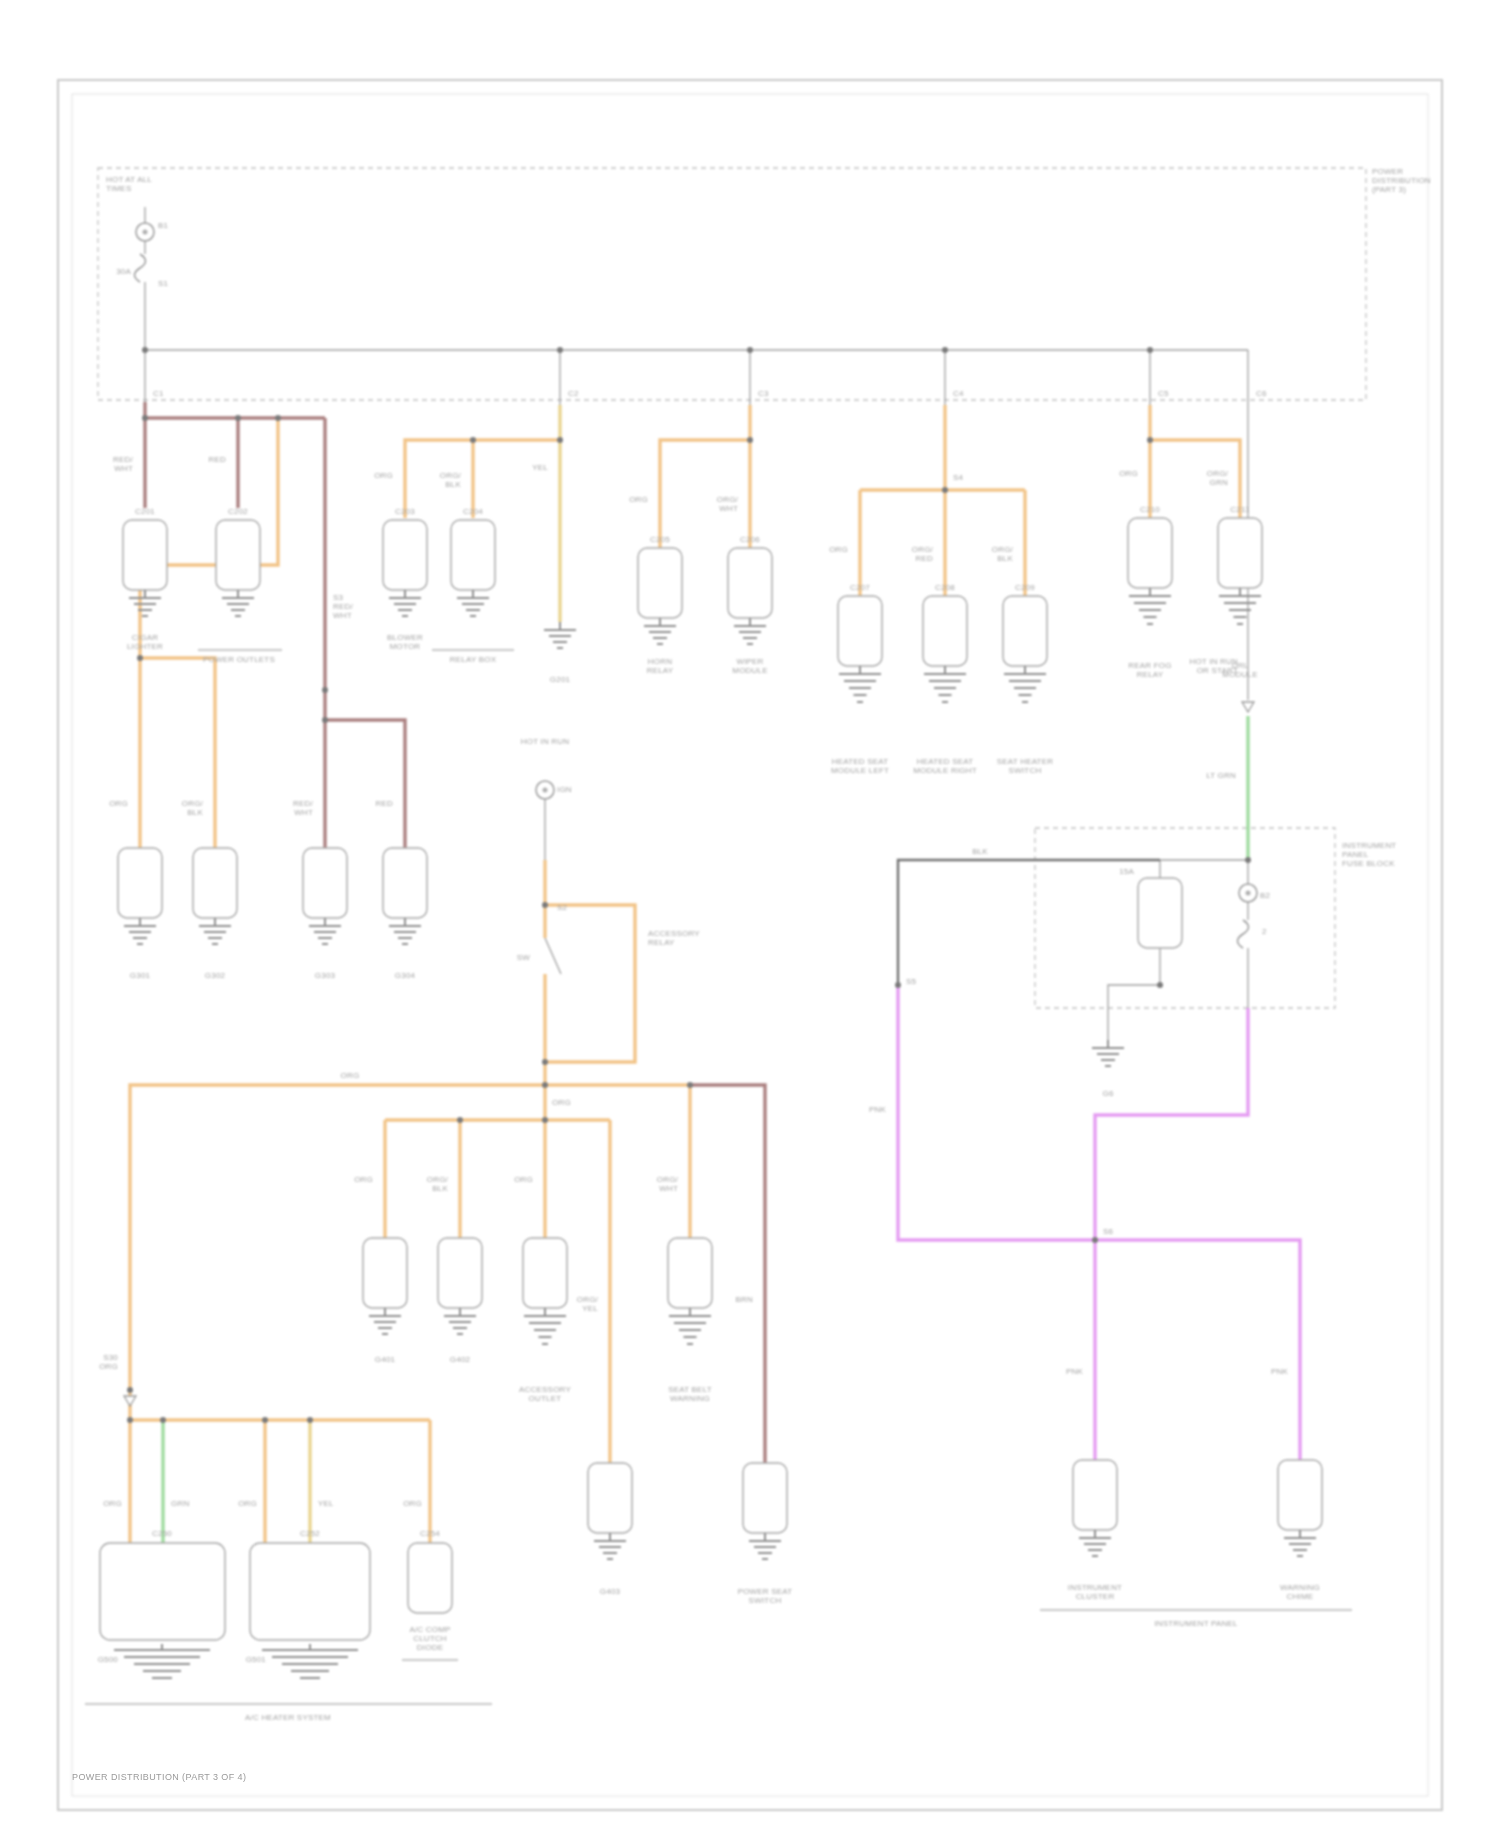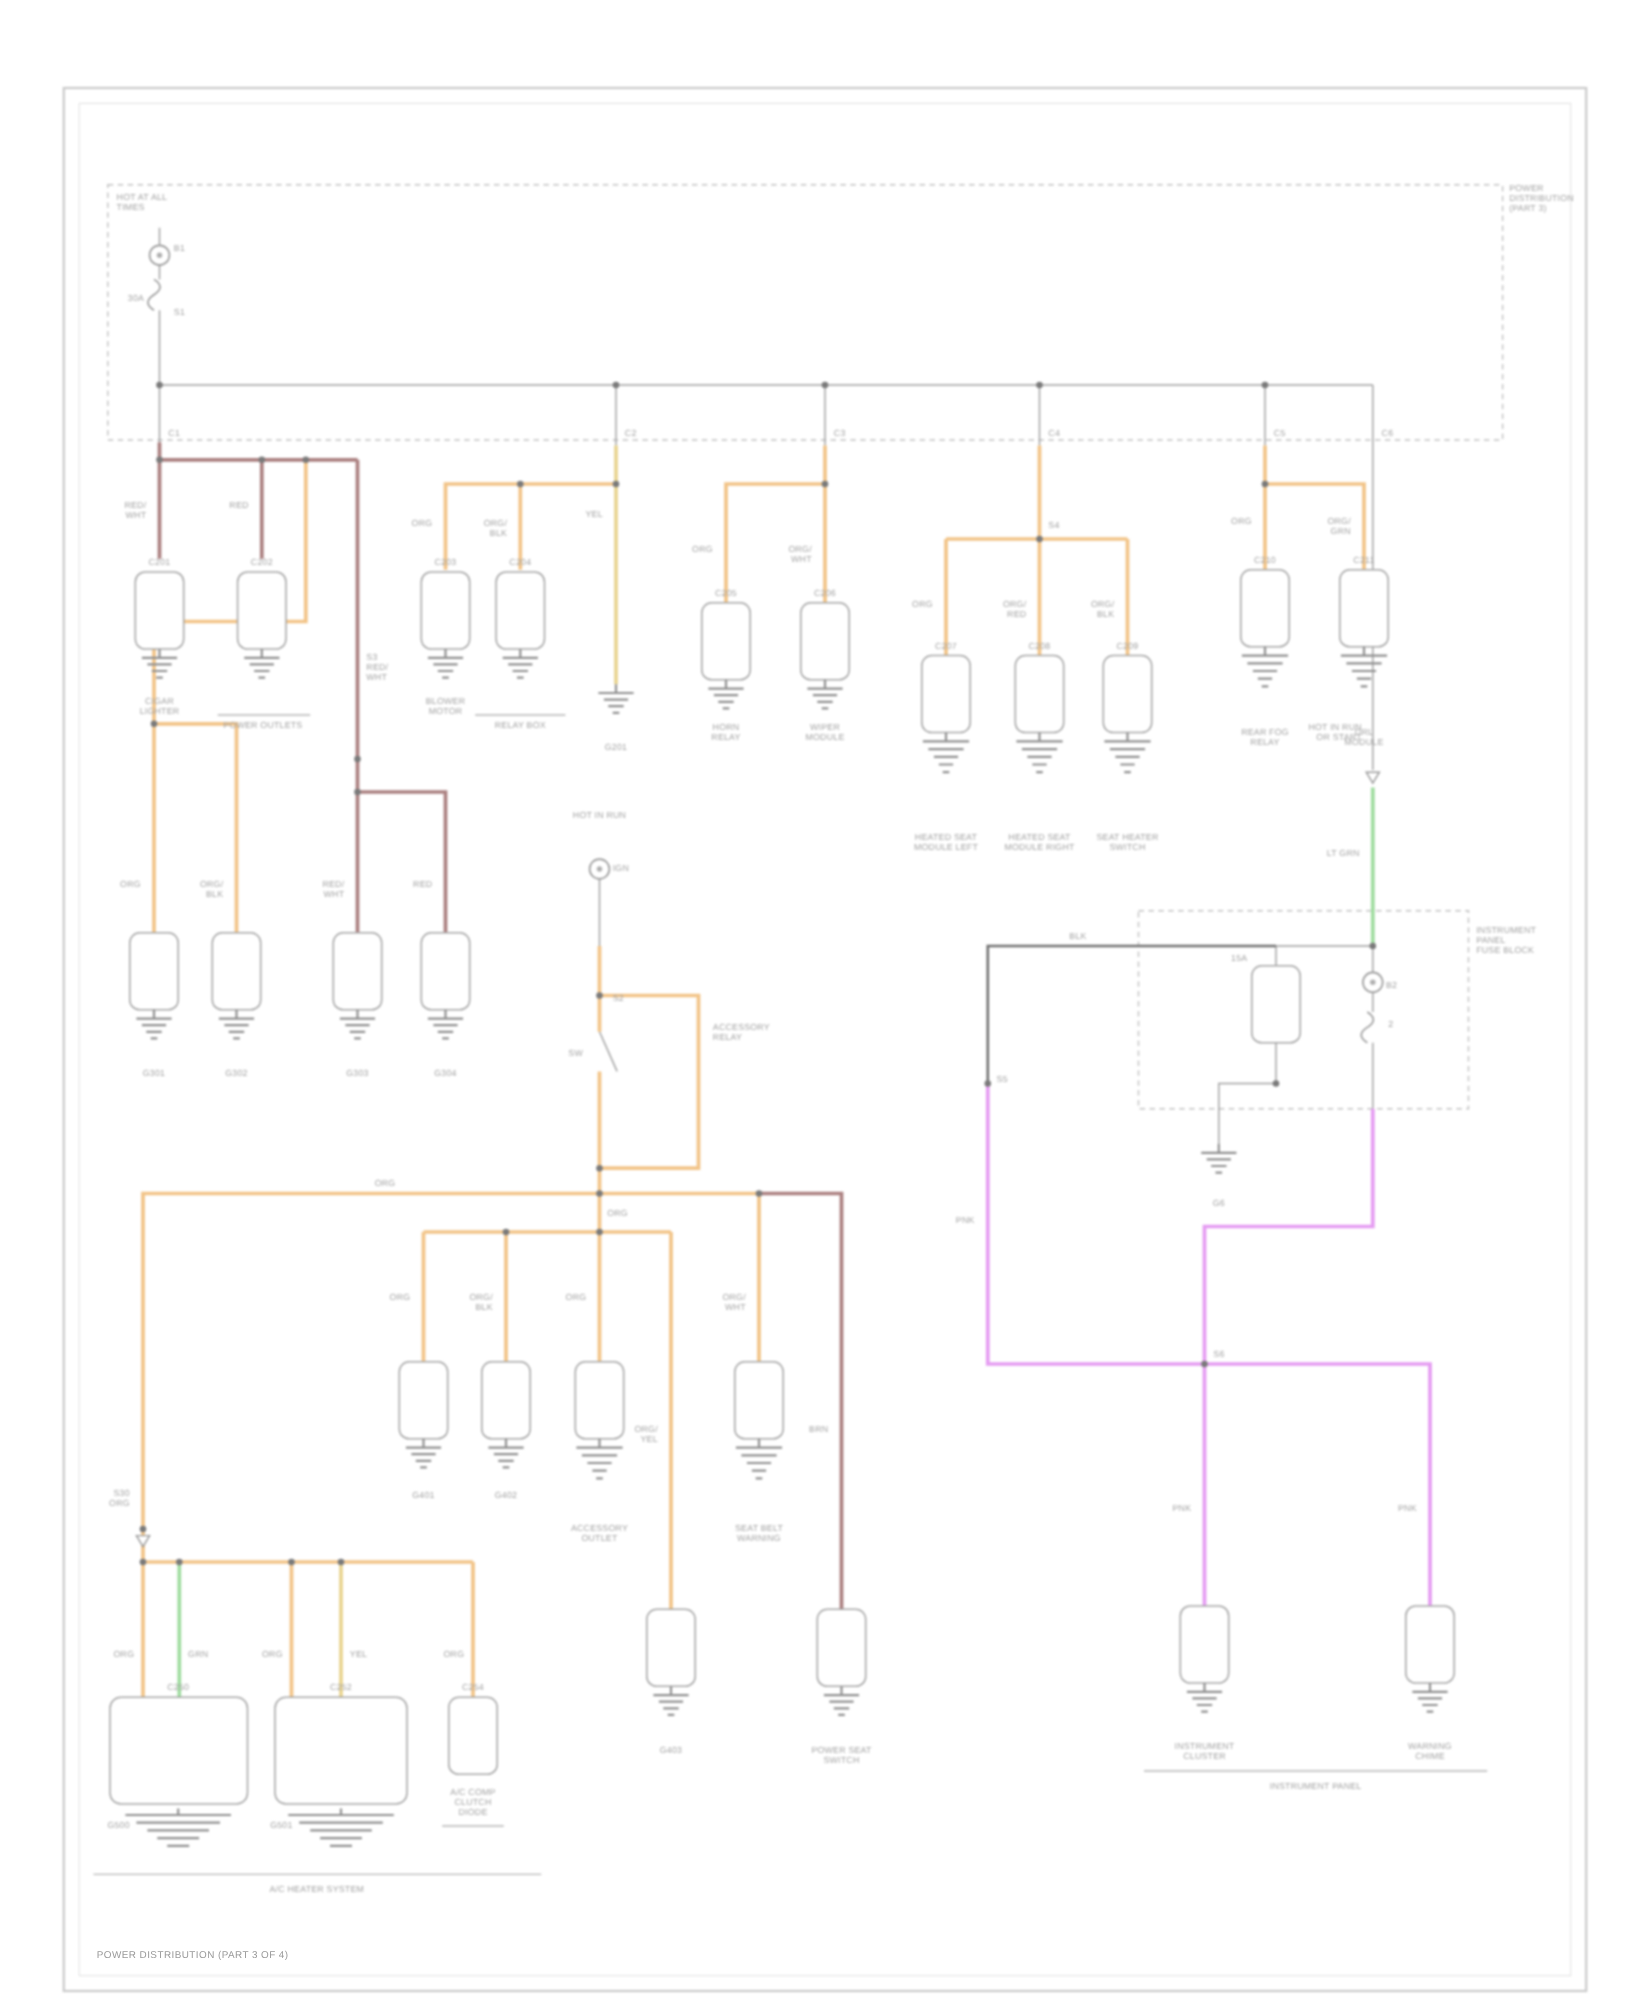--- a/index.html
+++ b/index.html
@@ -1,19 +1,19 @@
 <!DOCTYPE html>
 <html><head>
 <meta charset="utf-8">
 <style>
   html,body{margin:0;padding:0;background:#ffffff;}
   .sheet{position:relative;width:1500px;height:1828px;background:#ffffff;overflow:hidden;
          font-family:"Liberation Sans",sans-serif;}
   .sheet svg{position:absolute;left:0;top:0;filter:blur(0.8px);}
-  .footer{position:absolute;left:88px;top:1772px;font-size:9px;color:#9a9a9a;
+  .footer{position:absolute;left:72px;top:1772px;font-size:9px;color:#9a9a9a;
           letter-spacing:.4px;filter:blur(0.7px);}
   text{font-family:"Liberation Sans",sans-serif;letter-spacing:.2px;}
 </style>
 </head>
 <body>
 
 <div class="sheet">
   <svg id="dsvg" width="1500" height="1828" viewBox="0 0 1500 1828">
       <rect x="58" y="80" width="1384" height="1730" fill="none" stroke="#c9c9c9" stroke-width="2"></rect>
       <rect x="72" y="94" width="1356" height="1702" fill="none" stroke="#e2e2e2" stroke-width="1"></rect>

